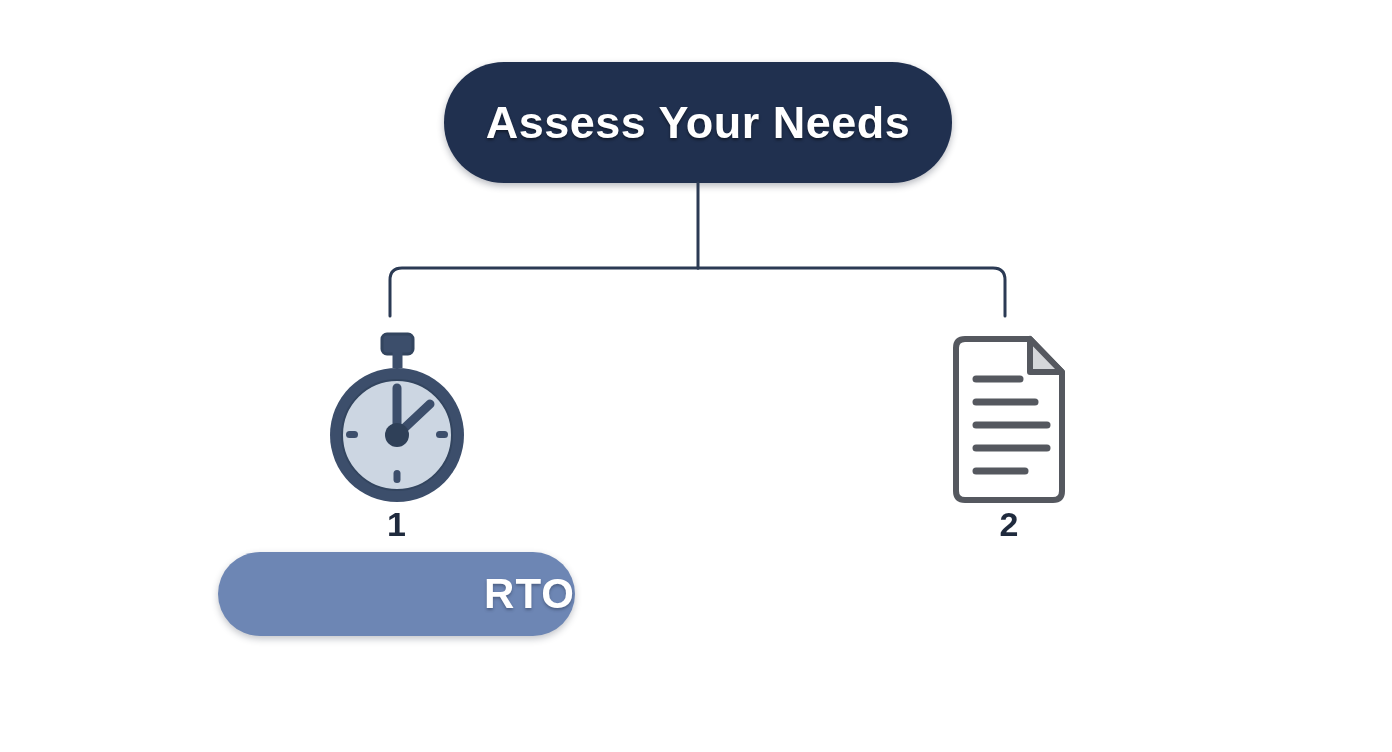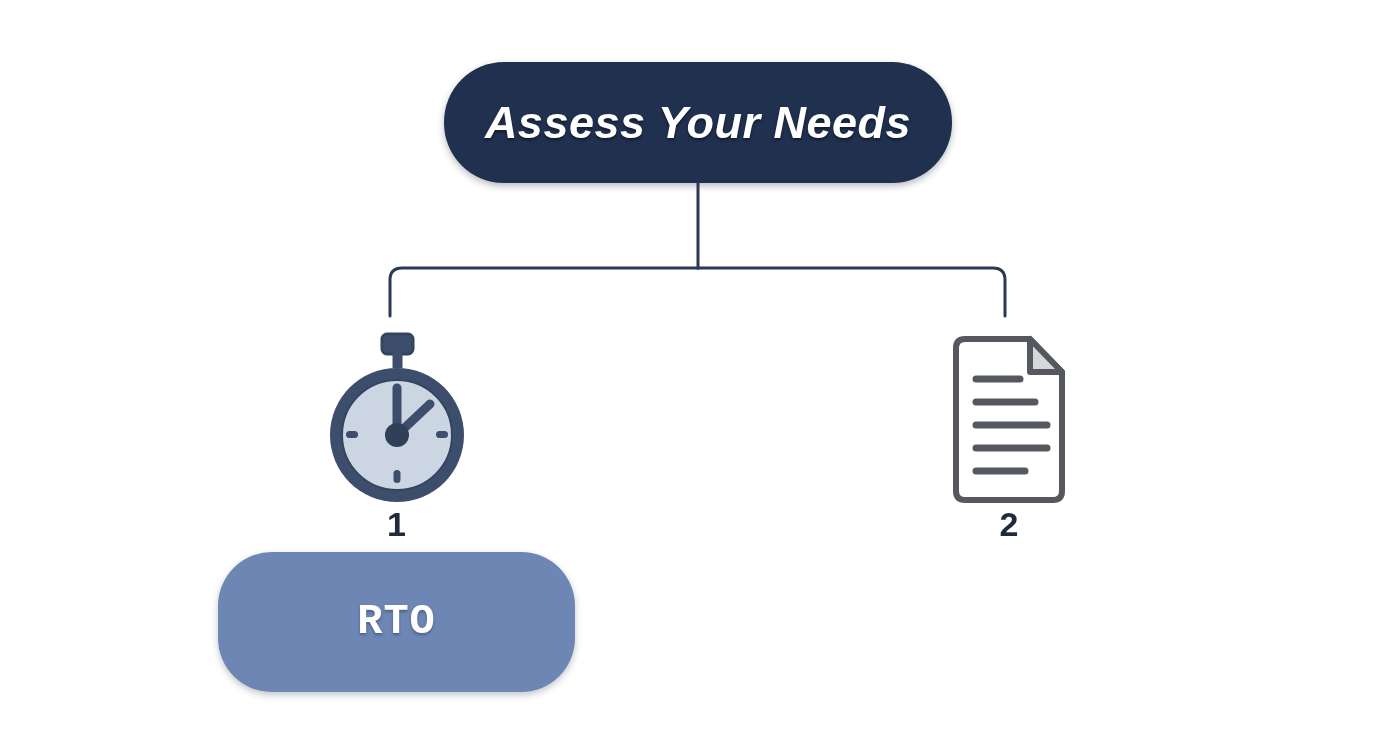--- a/index.html
+++ b/index.html
@@ -27,21 +27,20 @@
     left: 444px;
     top: 62px;
     width: 508px;
     height: 121px;
     background: #20304f;
     border-radius: 60px;
     display: flex;
     align-items: center;
     justify-content: center;
     box-shadow: 0 3px 7px rgba(20, 28, 48, 0.30);
-    font-style: italic;
   }
   .root-label {
     color: #ffffff;
     font-size: 45px;
     font-weight: 700;
     letter-spacing: 0.5px;
     line-height: 1;
     text-shadow: 0 2px 3px rgba(0,0,0,0.45);
     white-space: nowrap;
   }
@@ -77,27 +76,26 @@
     color: #1f2a3d;
     font-size: 34px;
     font-weight: 700;
     line-height: 1;
     margin-top: 2px;
     margin-bottom: 11px;
   }
 
   .pill {
     width: 100%;
-    height: 140px;
+    height: 84px;
     border-radius: 54px;
     display: flex;
     align-items: center;
-    justify-content: center;
+    justify-content: flex-end;
     box-shadow: 0 3px 7px rgba(40, 48, 66, 0.28);
-    font-family: Liberation Mono, monospace;
   }
   .pill-rto {
     background: #6d86b4;
   }
   .pill-rpo {
     background: #c9cacc;
   }
   .pill-label {
     font-size: 42px;
     font-weight: 700;

